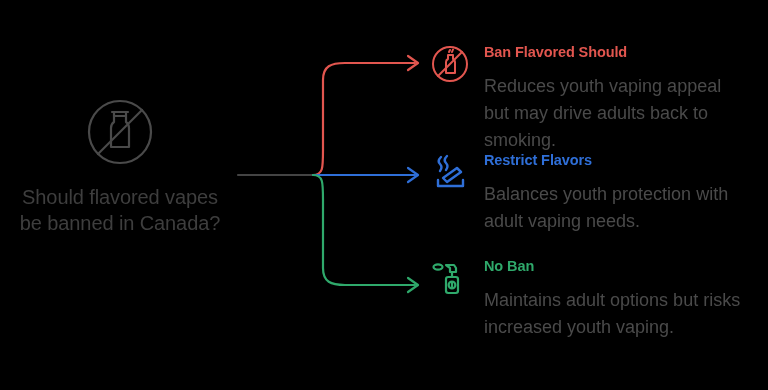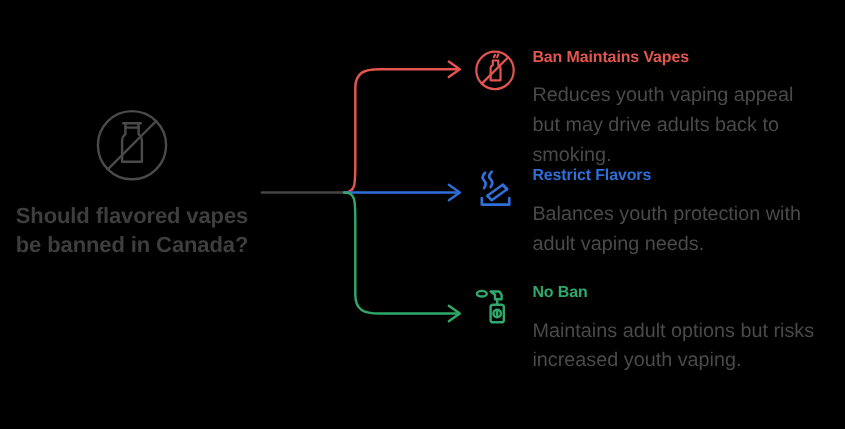--- a/index.html
+++ b/index.html
@@ -23,21 +23,21 @@
     width:220px;
     display:flex;
     flex-direction:column;
     align-items:center;
   }
   #no-vape-icon { width:80px; height:80px; display:block; }
   #question-title {
     margin-top:12px;
     text-align:center;
     font-size:20px;
-    font-weight:bold;
+    font-weight:normal;
     line-height:1.32;
     letter-spacing:-0.1px;
     color:#3e3e3e;
   }
 
   
   #connectors {
     position:absolute;
     left:0; top:0;
     width:768px; height:390px;
@@ -112,21 +112,21 @@
   <div class="branch" id="branch-ban">
     <div class="branch-icon">
       <svg viewBox="0 0 44 44" fill="none" stroke="#e2564f" stroke-width="2" stroke-linecap="round" stroke-linejoin="round">
         <circle cx="22" cy="22" r="17"></circle>
         <line x1="10" y1="34" x2="34" y2="10"></line>
         <path d="M18 31 L18 20 Q18 18 20 17 L20 13 L25 13 L25 17 Q27 18 27 20 L27 31 Z"></path>
         <path d="M21 10 L22 8 M24 10 L25 7.5"></path>
       </svg>
     </div>
     <div class="branch-text">
-      <div class="branch-heading" id="heading-ban">Ban Maintains Vapes</div>
+      <div class="branch-heading" id="heading-ban">Ban Flavored Should</div>
       <div class="branch-desc">Reduces youth vaping appeal but may drive adults back to smoking.</div>
     </div>
   </div>
 
   <div class="branch" id="branch-restrict">
     <div class="branch-icon">
       <svg viewBox="0 0 44 44" fill="none" stroke="#2f6fd8" stroke-width="2.4" stroke-linecap="round" stroke-linejoin="round">
         <path d="M13 7 Q9 11 12 14 Q15 17 12 21"></path>
         <path d="M19 6 Q15 10 18 13 Q21 16 18 20"></path>
         <path d="M15 28 L29 18 L33 22 L19 32 Z"></path>

